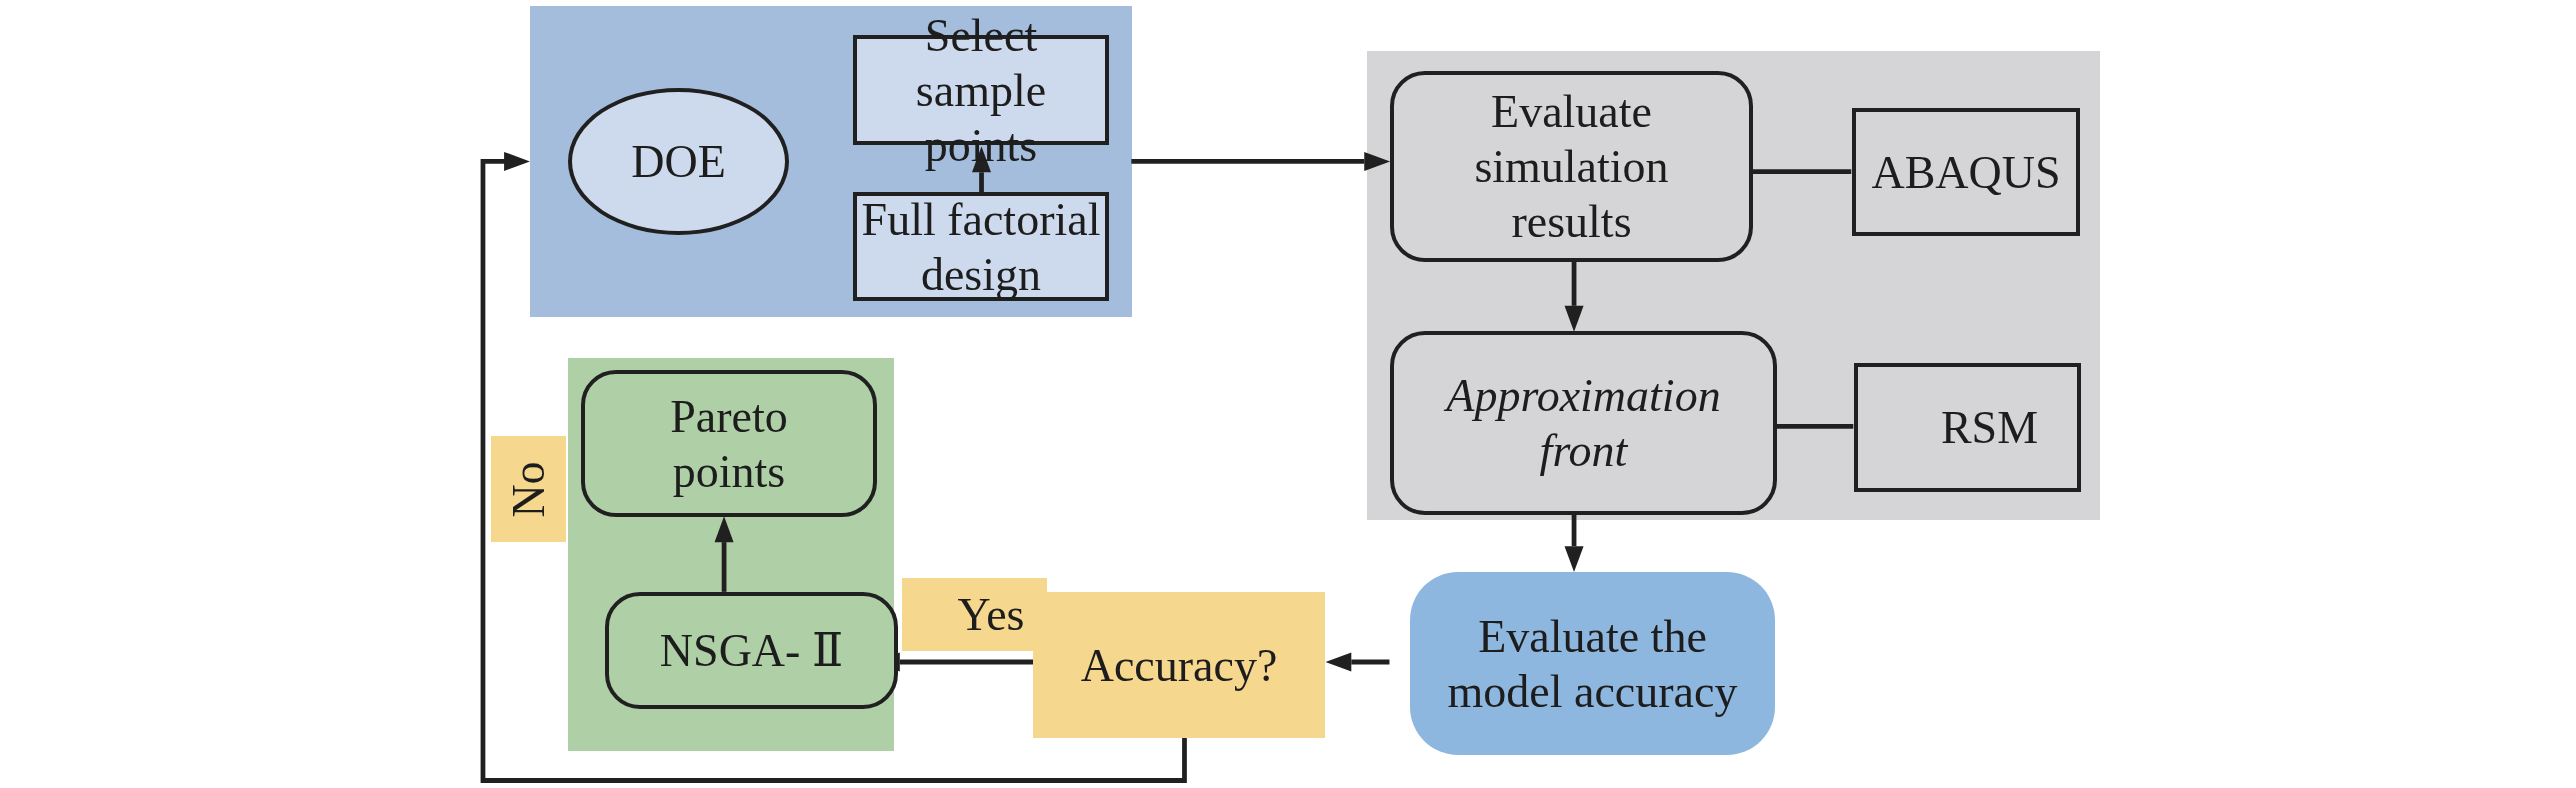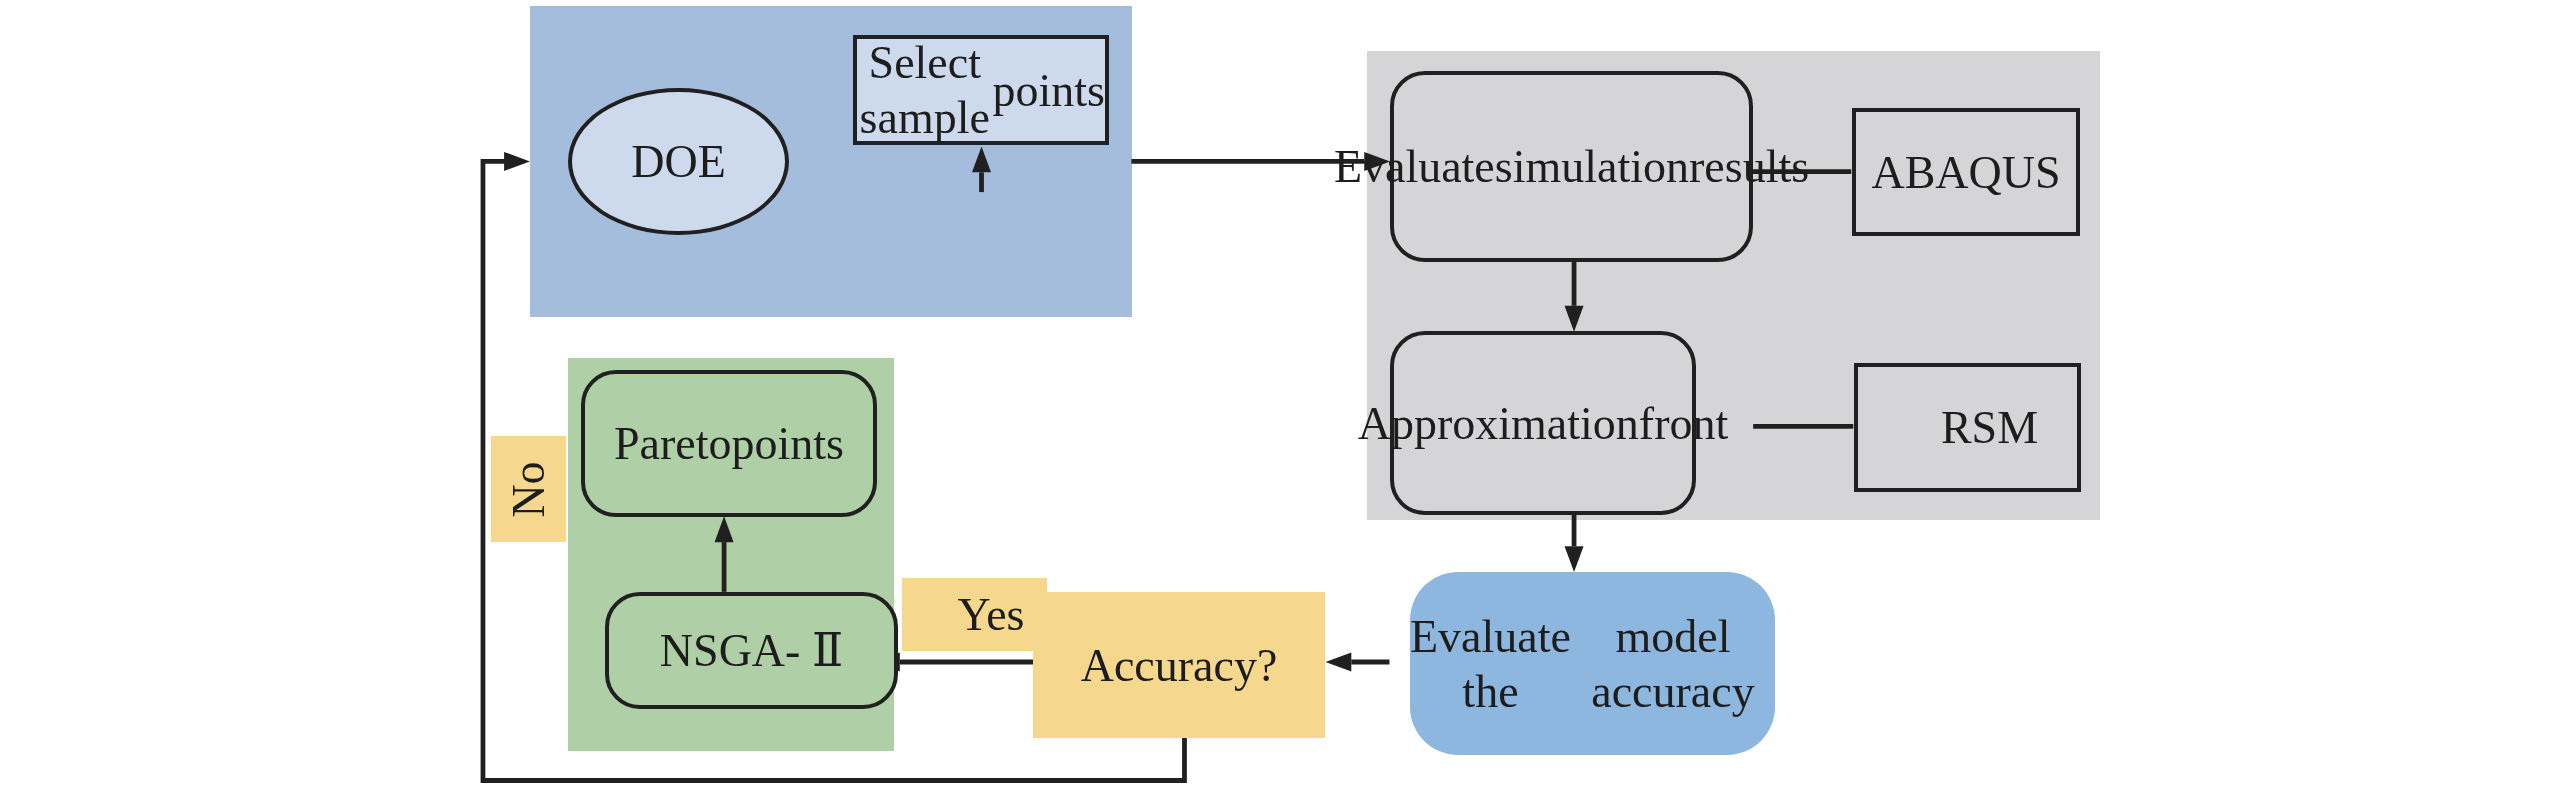--- a/index.html
+++ b/index.html
@@ -18,35 +18,35 @@
   .group-opt   { left: 568px;  top: 358px; width: 326px;  height: 393px; background: var(--group-green, #afd0a6); }
 
   .connectors { position: absolute; left: 0; top: 0; width: 2576px; height: 788px; z-index: 1; }
   .connectors line, .connectors polyline {
     stroke: var(--line, #202020); stroke-width: 7; fill: none; stroke-linejoin: miter;
   }
   .connectors polygon { fill: var(--line, #202020); stroke: none; }
 
   .node {
     position: absolute; z-index: 2;
-    display: flex; align-items: center; justify-content: center;
+    display: flex; flex-direction: column; align-items: center; justify-content: center;
     text-align: center; font-size: 46px; line-height: 55px;
   }
   .bordered { border: 4.1px solid var(--line, #202020); box-sizing: border-box; }
   .rounded  { border-radius: 35px; }
 
   .node-doe {
     left: 568px; top: 88px; width: 221px; height: 147px;
     background: var(--node-light-blue, #cddaed); border-radius: 50%;
   }
   .node-select { left: 853px; top: 35px;  width: 256px; height: 110px; background: var(--node-light-blue, #cddaed); }
   .node-full   { left: 853px; top: 192px; width: 256px; height: 109px; background: var(--node-light-blue, #cddaed); }
   .node-calc   { left: 1390px; top: 71px; width: 363px; height: 191px; background: var(--group-gray, #d5d5d7); }
   .node-abaqus { left: 1852px; top: 108px; width: 228px; height: 128px; background: var(--group-gray, #d5d5d7); }
-  .node-approx { left: 1390px; top: 331px; width: 306px; height: 184px; background: var(--group-gray, #d5d5d7); }
+  .node-approx { left: 1390px; top: 331px; width: 387px; height: 184px; background: var(--group-gray, #d5d5d7); font-style: italic; }
   .node-rsm    { left: 1854px; top: 363px; width: 227px; height: 129px; background: var(--group-gray, #d5d5d7); padding-left: 44px; }
   .node-eval   { left: 1390px; top: 572px; width: 365px; height: 183px; background: var(--node-blue, #8eb7df); border-radius: 48px; margin-left: 20px; }
   .node-accuracy { left: 1033px; top: 592px; width: 292px; height: 146px; background: var(--accent-orange, #f5d78e); }
   .node-pareto { left: 581px; top: 370px; width: 296px; height: 147px; background: var(--group-green, #afd0a6); }
   .node-nsga   { left: 605px; top: 592px; width: 293px; height: 117px; background: var(--group-green, #afd0a6); }
 
   .edge-label {
     position: absolute; z-index: 2;
     display: flex; align-items: center; justify-content: center;
     background: var(--accent-orange, #f5d78e);
@@ -99,20 +99,24 @@
 
   <div class="node node-doe bordered">
     <span>DOE</span>
   </div>
 
   <div class="node node-select bordered">
     <span class="line-block">Select sample</span>
     <span class="line-block">points</span>
   </div>
 
+  <div class="node node-full bordered">
+    <span class="line-block">Full factorial</span>
+    <span class="line-block">design</span>
+  </div>
 
   <div class="node node-calc bordered rounded">
     <span class="line-block">Evaluate</span>
     <span class="line-block">simulation</span>
     <span class="line-block">results</span>
   </div>
 
   <div class="node node-abaqus bordered">
     <span>ABAQUS</span>
   </div>

